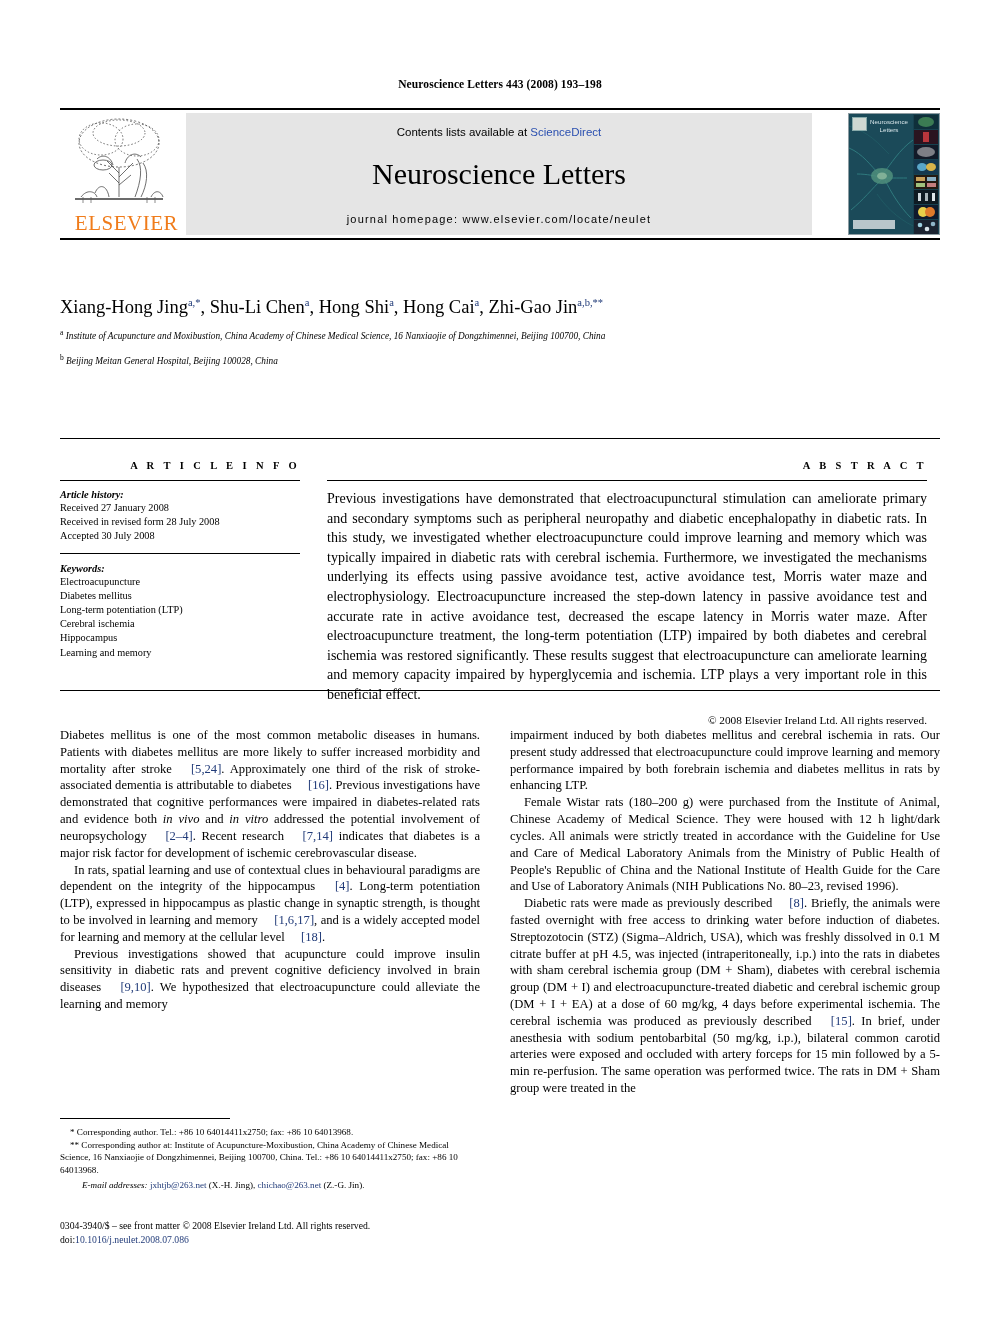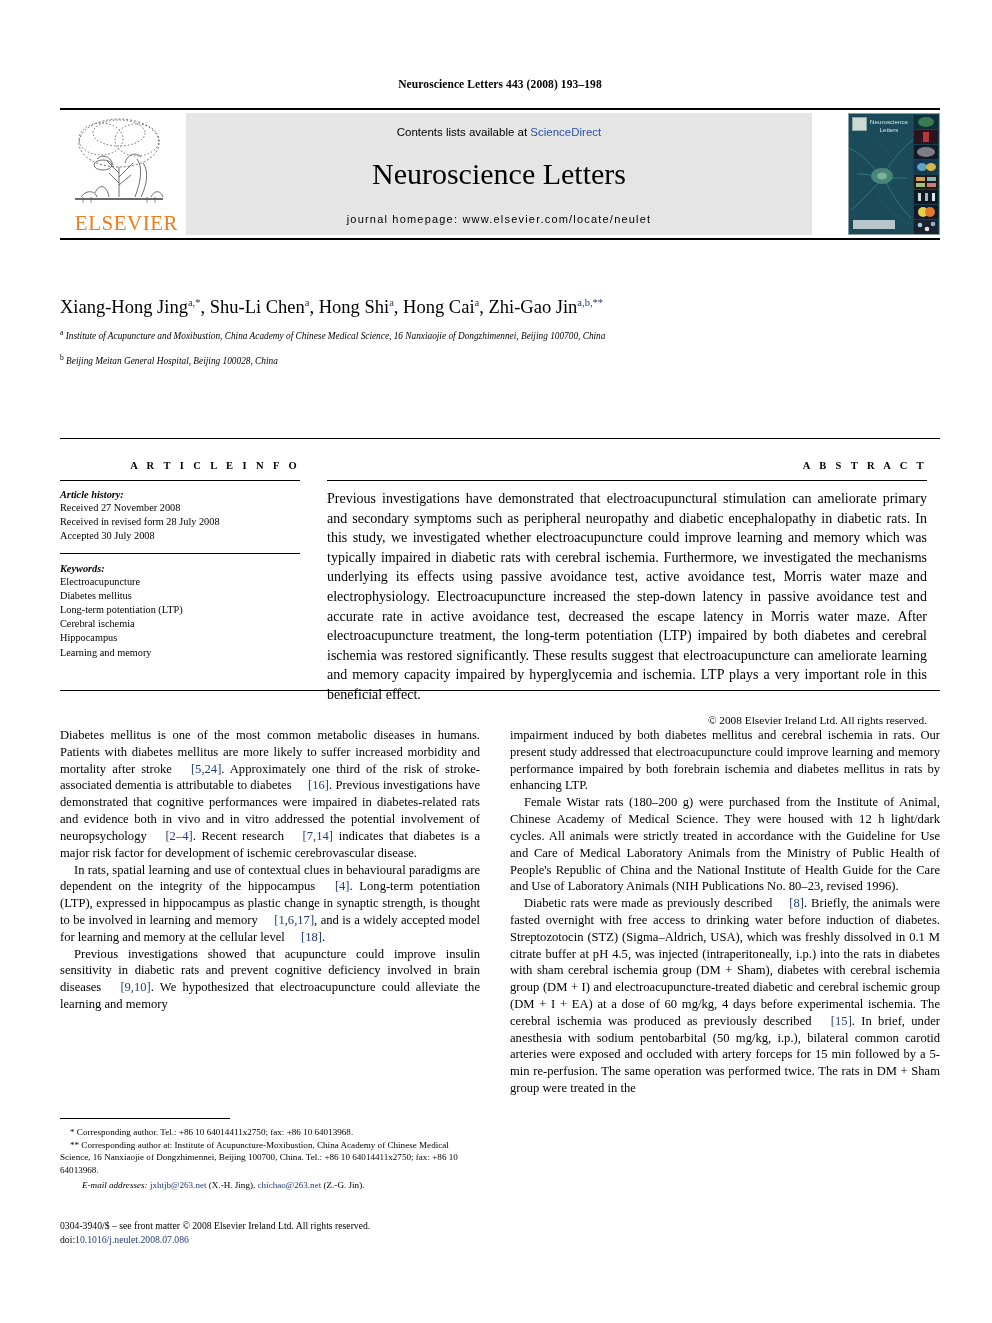--- a/index.html
+++ b/index.html
@@ -179,21 +179,21 @@
   .col-right { position: absolute; left: 510px; top: 727px; width: 430px; }
   .body-p {
     font-size: 12.6px;
     line-height: 1.335;
     text-align: justify;
     margin: 0;
     text-indent: 0;
   }
   .body-p + .body-p { text-indent: 14px; }
   .cite { color: #203a78; padding-left: 13px; }
-  .ital { }
+  .ital { font-style: italic; }
 
   
   .footnote-rule {
     position: absolute; left: 60px; top: 1118px; width: 170px;
     border-top: 1px solid #000;
   }
   .footnotes { position: absolute; left: 60px; top: 1126px; width: 420px; }
   .fn { font-size: 9.1px; line-height: 1.40; text-indent: 10px; }
   .fn-email { font-size: 9.1px; line-height: 1.40; text-indent: 22px; margin-top: 2px; }
   .fn-email .ital { font-style: italic; }
@@ -349,21 +349,21 @@
       <sup>b</sup> <span>Beijing Meitan General Hospital, Beijing 100028, China</span>
     </div>
   </div>
 
   <div class="ia-rule-top"></div>
 
   <div class="info-col">
     <div class="section-head">A R T I C L E  I N F O</div>
     <div class="hr-thin"></div>
     <div class="info-sub">Article history:</div>
-    <div class="info-line">Received 27 November 2008</div>
+    <div class="info-line">Received 27 January 2008</div>
     <div class="info-line">Received in revised form 28 July 2008</div>
     <div class="info-line">Accepted 30 July 2008</div>
     <div class="hr-thin-wide"></div>
     <div class="info-sub">Keywords:</div>
     <div class="kw-line">Electroacupuncture</div>
     <div class="kw-line">Diabetes mellitus</div>
     <div class="kw-line">Long-term potentiation (LTP)</div>
     <div class="kw-line">Cerebral ischemia</div>
     <div class="kw-line">Hippocampus</div>
     <div class="kw-line">Learning and memory</div>

